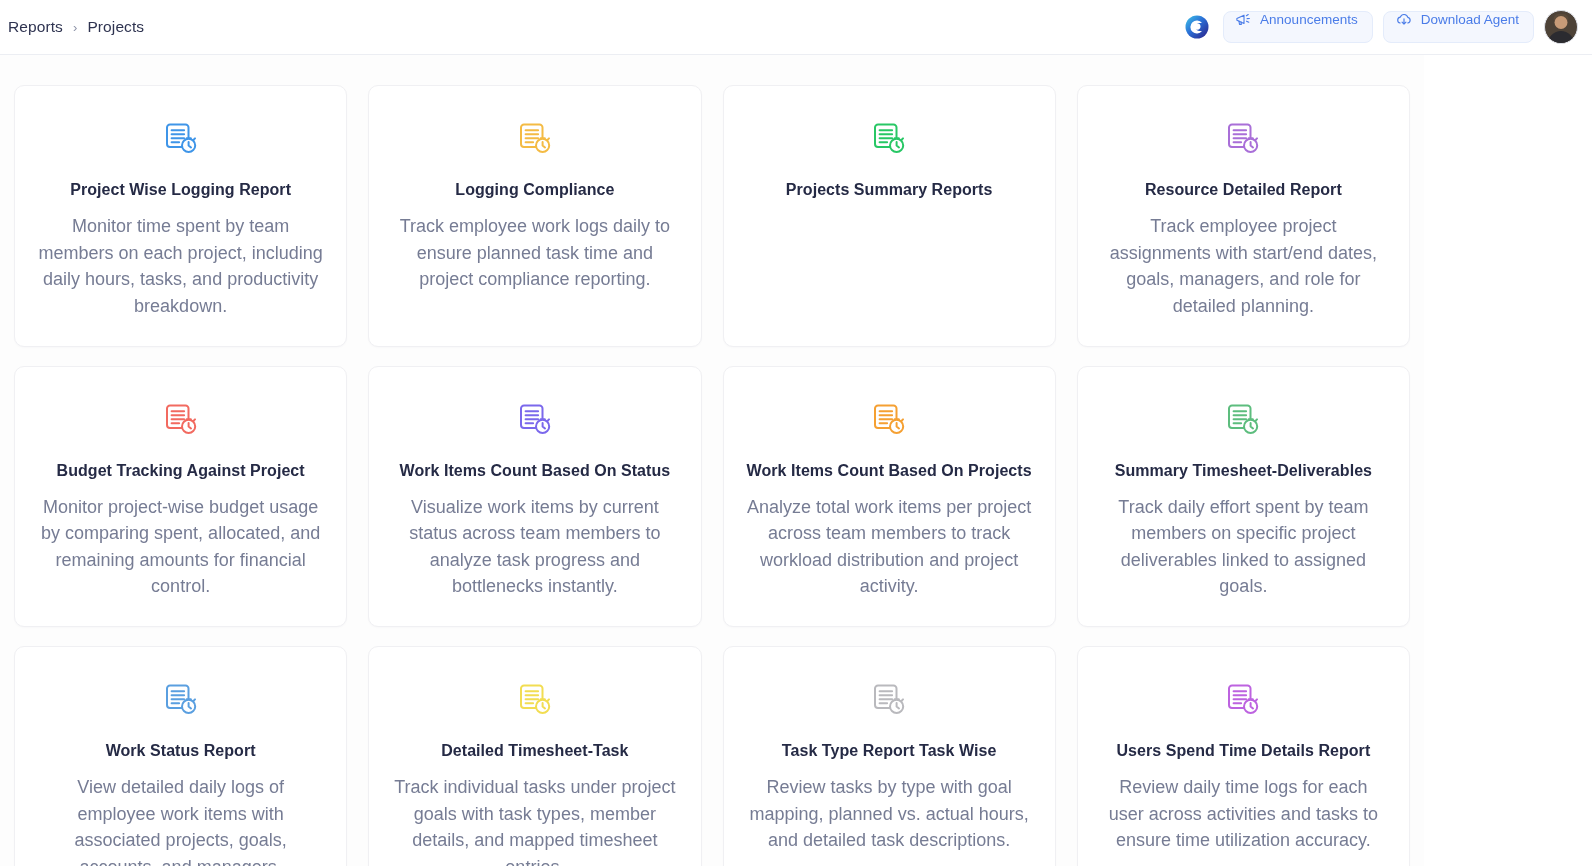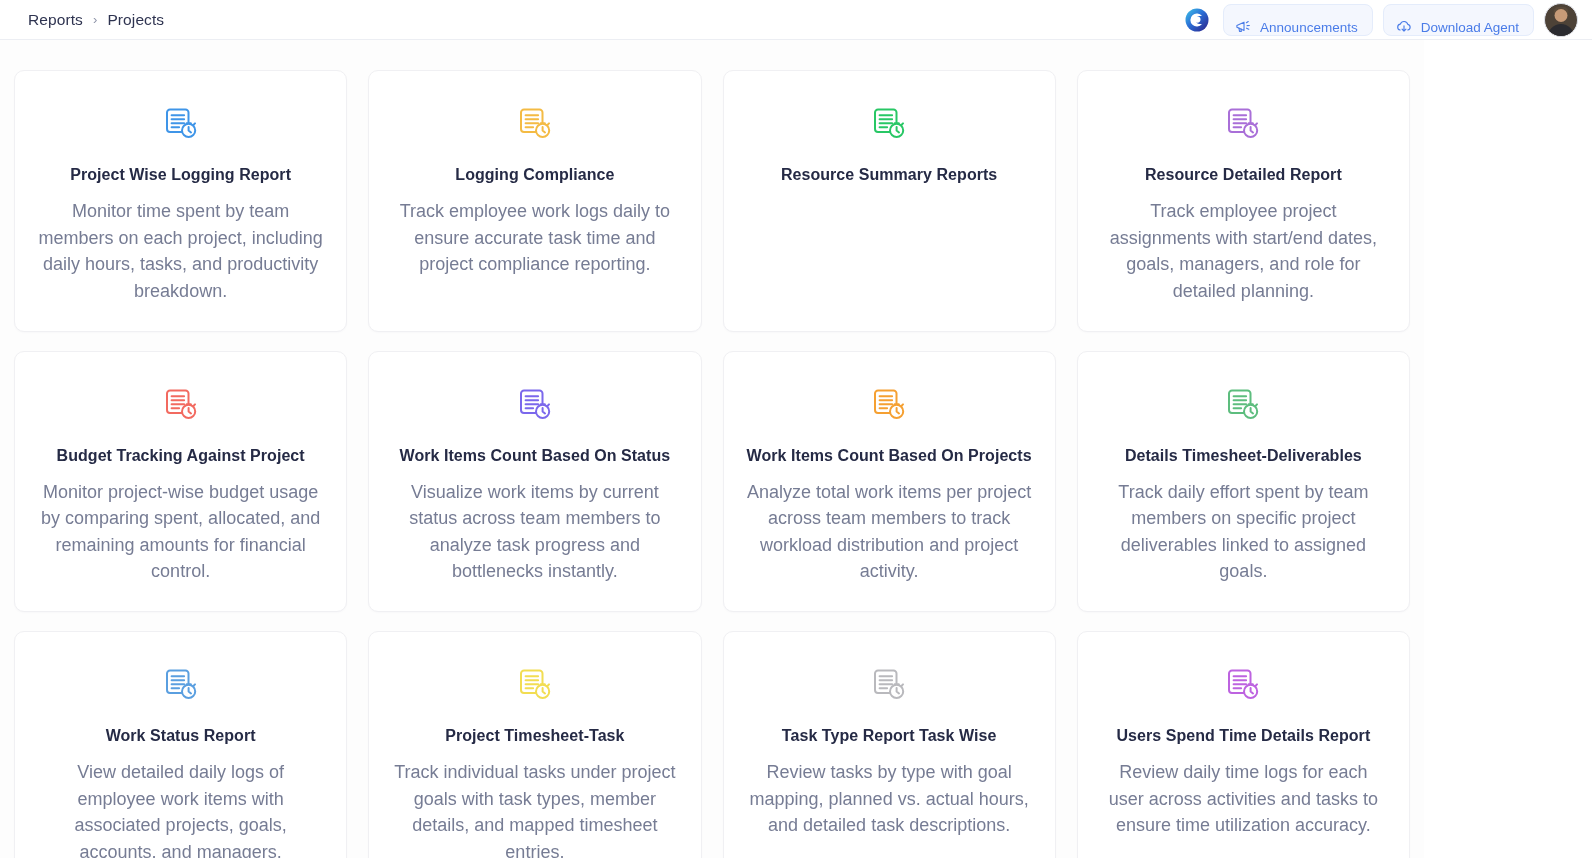--- a/index.html
+++ b/index.html
@@ -10,27 +10,27 @@
     height: 866px;
     overflow: hidden;
     background: #ffffff;
     font-family: "Liberation Sans", sans-serif;
     -webkit-font-smoothing: antialiased;
   }
 
   
   .topbar {
     position: relative;
-    height: 40px;
+    height: 55px;
     width: 1592px;
     background: #ffffff;
     display: flex;
     align-items: center;
     justify-content: space-between;
-    padding: 0 14px 0 28px;
+    padding: 0 14px 0 8px;
     border-bottom: 1px solid #eceef3;
   }
 
   .breadcrumb {
     display: flex;
     align-items: center;
     gap: 10px;
     font-size: 15.5px;
     color: #2e3350;
     letter-spacing: .1px;
@@ -51,21 +51,21 @@
   }
 
   .brand-logo {
     width: 28px; height: 28px;
     display: flex; align-items: center; justify-content: center;
     margin-right: 2px;
   }
 
   .pill-btn {
     display: flex;
-    align-items: flex-end;
+    align-items: flex-start;
     gap: 8px;
     height: 32px;
     padding: 0 14px 0 11px;
     border-radius: 8px;
     background: #f4f7fe;
     border: 1px solid #e4ecfb;
     color: #4a7ce8;
     font-size: 13.5px;
     cursor: pointer;
     white-space: nowrap;
@@ -246,34 +246,34 @@
           <svg width="44" height="44" viewBox="0 0 44 44" fill="none" stroke="#f4bb44" stroke-width="2" stroke-linecap="round" stroke-linejoin="round">
             <path d="M11 7.5 h15.5 a3 3 0 0 1 3 3 v16.5 a3 3 0 0 1 -3 3 h-15.5 a3 3 0 0 1 -3 -3 v-16.5 a3 3 0 0 1 3 -3 z"></path>
             <path d="M12.6 13.2 h12.5 M12.6 17.2 h12.5 M12.6 21.2 h12.5 M12.6 25.2 h7.5"></path>
             <circle cx="29.6" cy="28.4" r="6.6" fill="#ffffff"></circle>
             <path d="M29.6 25.0 L29.6 28.4 L32.0 30.4"></path>
             <path d="M27.6 21.2 h4.2"></path>
             <path d="M34.4 23.0 l1.6 -1.6"></path>
           </svg>
         </div>
         <div class="card-title">Logging Compliance</div>
-        <div class="card-desc">Track employee work logs daily to ensure accurate task time and project compliance reporting.</div>
+        <div class="card-desc">Track employee work logs daily to ensure planned task time and project compliance reporting.</div>
       </div>
       <div class="card row1">
         <div class="card-icon">
           <svg width="44" height="44" viewBox="0 0 44 44" fill="none" stroke="#28c765" stroke-width="2" stroke-linecap="round" stroke-linejoin="round">
             <path d="M11 7.5 h15.5 a3 3 0 0 1 3 3 v16.5 a3 3 0 0 1 -3 3 h-15.5 a3 3 0 0 1 -3 -3 v-16.5 a3 3 0 0 1 3 -3 z"></path>
             <path d="M12.6 13.2 h12.5 M12.6 17.2 h12.5 M12.6 21.2 h12.5 M12.6 25.2 h7.5"></path>
             <circle cx="29.6" cy="28.4" r="6.6" fill="#ffffff"></circle>
             <path d="M29.6 25.0 L29.6 28.4 L32.0 30.4"></path>
             <path d="M27.6 21.2 h4.2"></path>
             <path d="M34.4 23.0 l1.6 -1.6"></path>
           </svg>
         </div>
-        <div class="card-title">Resource Summary Reports</div>
+        <div class="card-title">Projects Summary Reports</div>
       </div>
       <div class="card row1">
         <div class="card-icon">
           <svg width="44" height="44" viewBox="0 0 44 44" fill="none" stroke="#a96fd8" stroke-width="2" stroke-linecap="round" stroke-linejoin="round">
             <path d="M11 7.5 h15.5 a3 3 0 0 1 3 3 v16.5 a3 3 0 0 1 -3 3 h-15.5 a3 3 0 0 1 -3 -3 v-16.5 a3 3 0 0 1 3 -3 z"></path>
             <path d="M12.6 13.2 h12.5 M12.6 17.2 h12.5 M12.6 21.2 h12.5 M12.6 25.2 h7.5"></path>
             <circle cx="29.6" cy="28.4" r="6.6" fill="#ffffff"></circle>
             <path d="M29.6 25.0 L29.6 28.4 L32.0 30.4"></path>
             <path d="M27.6 21.2 h4.2"></path>
             <path d="M34.4 23.0 l1.6 -1.6"></path>
@@ -328,21 +328,21 @@
         <div class="card-icon">
           <svg width="44" height="44" viewBox="0 0 44 44" fill="none" stroke="#5dbd7e" stroke-width="2" stroke-linecap="round" stroke-linejoin="round">
             <path d="M11 7.5 h15.5 a3 3 0 0 1 3 3 v16.5 a3 3 0 0 1 -3 3 h-15.5 a3 3 0 0 1 -3 -3 v-16.5 a3 3 0 0 1 3 -3 z"></path>
             <path d="M12.6 13.2 h12.5 M12.6 17.2 h12.5 M12.6 21.2 h12.5 M12.6 25.2 h7.5"></path>
             <circle cx="29.6" cy="28.4" r="6.6" fill="#ffffff"></circle>
             <path d="M29.6 25.0 L29.6 28.4 L32.0 30.4"></path>
             <path d="M27.6 21.2 h4.2"></path>
             <path d="M34.4 23.0 l1.6 -1.6"></path>
           </svg>
         </div>
-        <div class="card-title">Details Timesheet-Deliverables</div>
+        <div class="card-title">Summary Timesheet-Deliverables</div>
         <div class="card-desc">Track daily effort spent by team members on specific project deliverables linked to assigned goals.</div>
       </div>
       <div class="card row3">
         <div class="card-icon">
           <svg width="44" height="44" viewBox="0 0 44 44" fill="none" stroke="#5a9fe0" stroke-width="2" stroke-linecap="round" stroke-linejoin="round">
             <path d="M11 7.5 h15.5 a3 3 0 0 1 3 3 v16.5 a3 3 0 0 1 -3 3 h-15.5 a3 3 0 0 1 -3 -3 v-16.5 a3 3 0 0 1 3 -3 z"></path>
             <path d="M12.6 13.2 h12.5 M12.6 17.2 h12.5 M12.6 21.2 h12.5 M12.6 25.2 h7.5"></path>
             <circle cx="29.6" cy="28.4" r="6.6" fill="#ffffff"></circle>
             <path d="M29.6 25.0 L29.6 28.4 L32.0 30.4"></path>
             <path d="M27.6 21.2 h4.2"></path>
@@ -356,21 +356,21 @@
         <div class="card-icon">
           <svg width="44" height="44" viewBox="0 0 44 44" fill="none" stroke="#f2dd52" stroke-width="2" stroke-linecap="round" stroke-linejoin="round">
             <path d="M11 7.5 h15.5 a3 3 0 0 1 3 3 v16.5 a3 3 0 0 1 -3 3 h-15.5 a3 3 0 0 1 -3 -3 v-16.5 a3 3 0 0 1 3 -3 z"></path>
             <path d="M12.6 13.2 h12.5 M12.6 17.2 h12.5 M12.6 21.2 h12.5 M12.6 25.2 h7.5"></path>
             <circle cx="29.6" cy="28.4" r="6.6" fill="#ffffff"></circle>
             <path d="M29.6 25.0 L29.6 28.4 L32.0 30.4"></path>
             <path d="M27.6 21.2 h4.2"></path>
             <path d="M34.4 23.0 l1.6 -1.6"></path>
           </svg>
         </div>
-        <div class="card-title">Project Timesheet-Task</div>
+        <div class="card-title">Detailed Timesheet-Task</div>
         <div class="card-desc">Track individual tasks under project goals with task types, member details, and mapped timesheet entries.</div>
       </div>
       <div class="card row3">
         <div class="card-icon">
           <svg width="44" height="44" viewBox="0 0 44 44" fill="none" stroke="#b9b9bd" stroke-width="2" stroke-linecap="round" stroke-linejoin="round">
             <path d="M11 7.5 h15.5 a3 3 0 0 1 3 3 v16.5 a3 3 0 0 1 -3 3 h-15.5 a3 3 0 0 1 -3 -3 v-16.5 a3 3 0 0 1 3 -3 z"></path>
             <path d="M12.6 13.2 h12.5 M12.6 17.2 h12.5 M12.6 21.2 h12.5 M12.6 25.2 h7.5"></path>
             <circle cx="29.6" cy="28.4" r="6.6" fill="#ffffff"></circle>
             <path d="M29.6 25.0 L29.6 28.4 L32.0 30.4"></path>
             <path d="M27.6 21.2 h4.2"></path>

